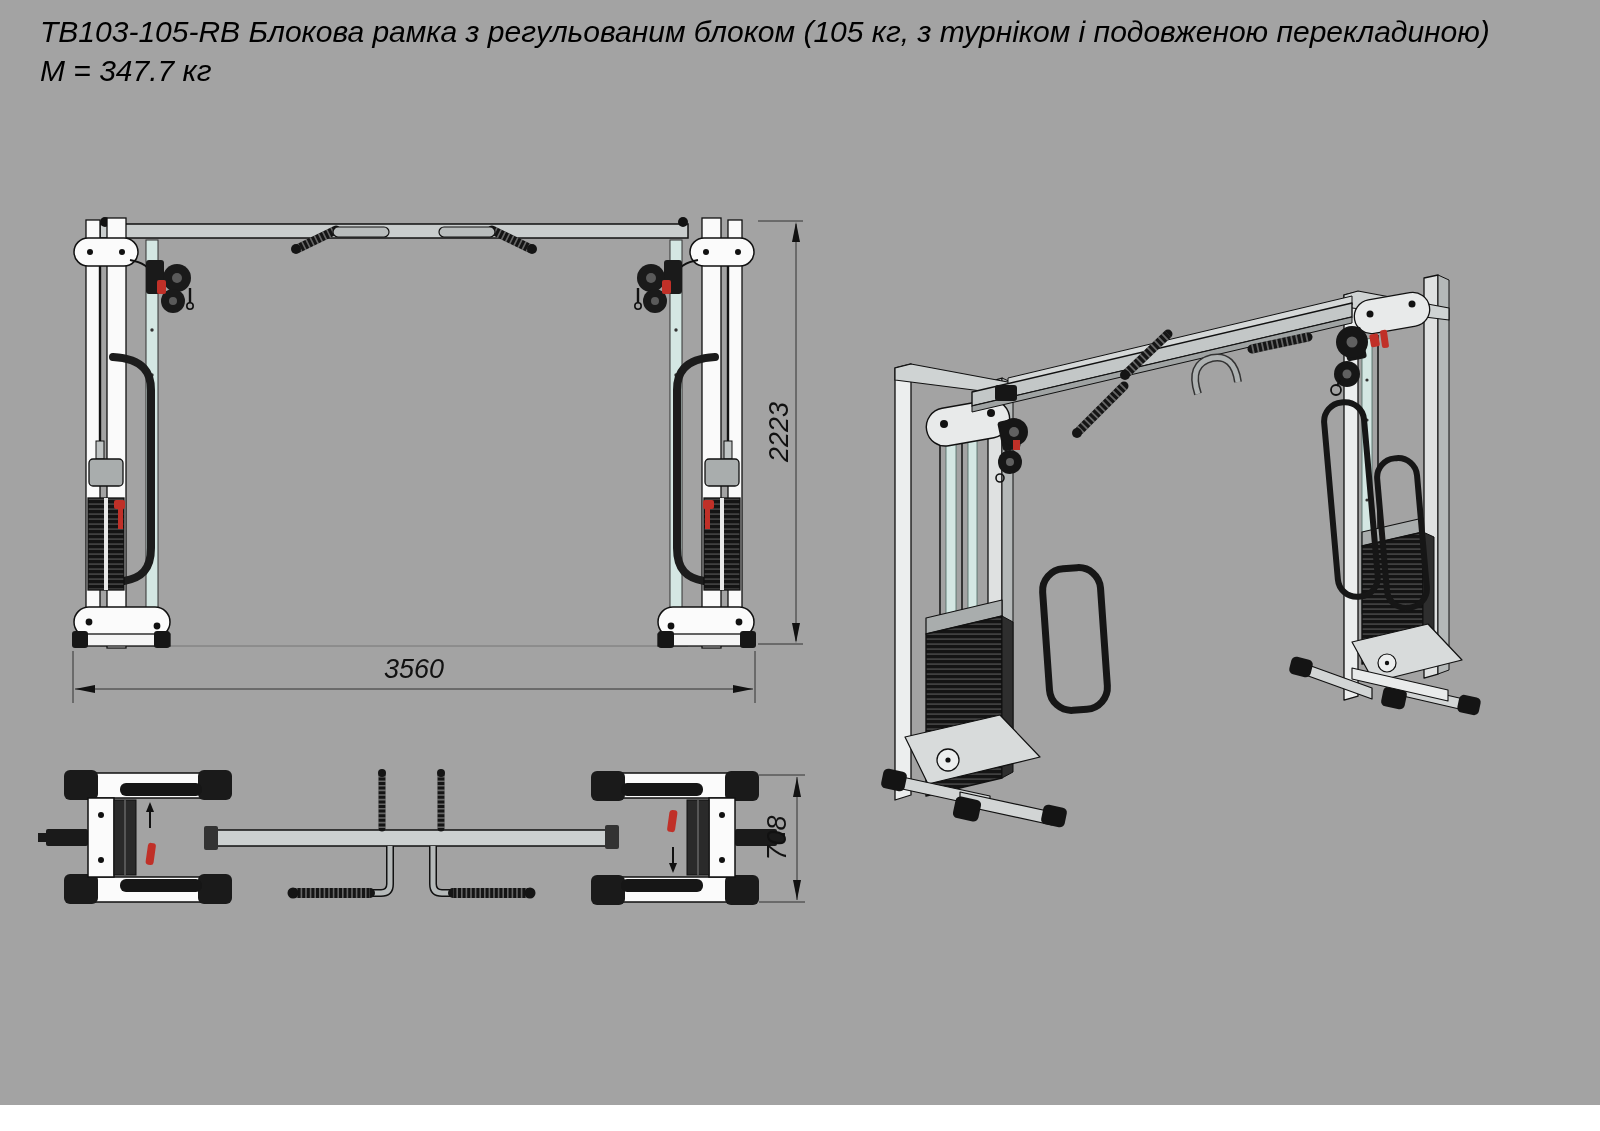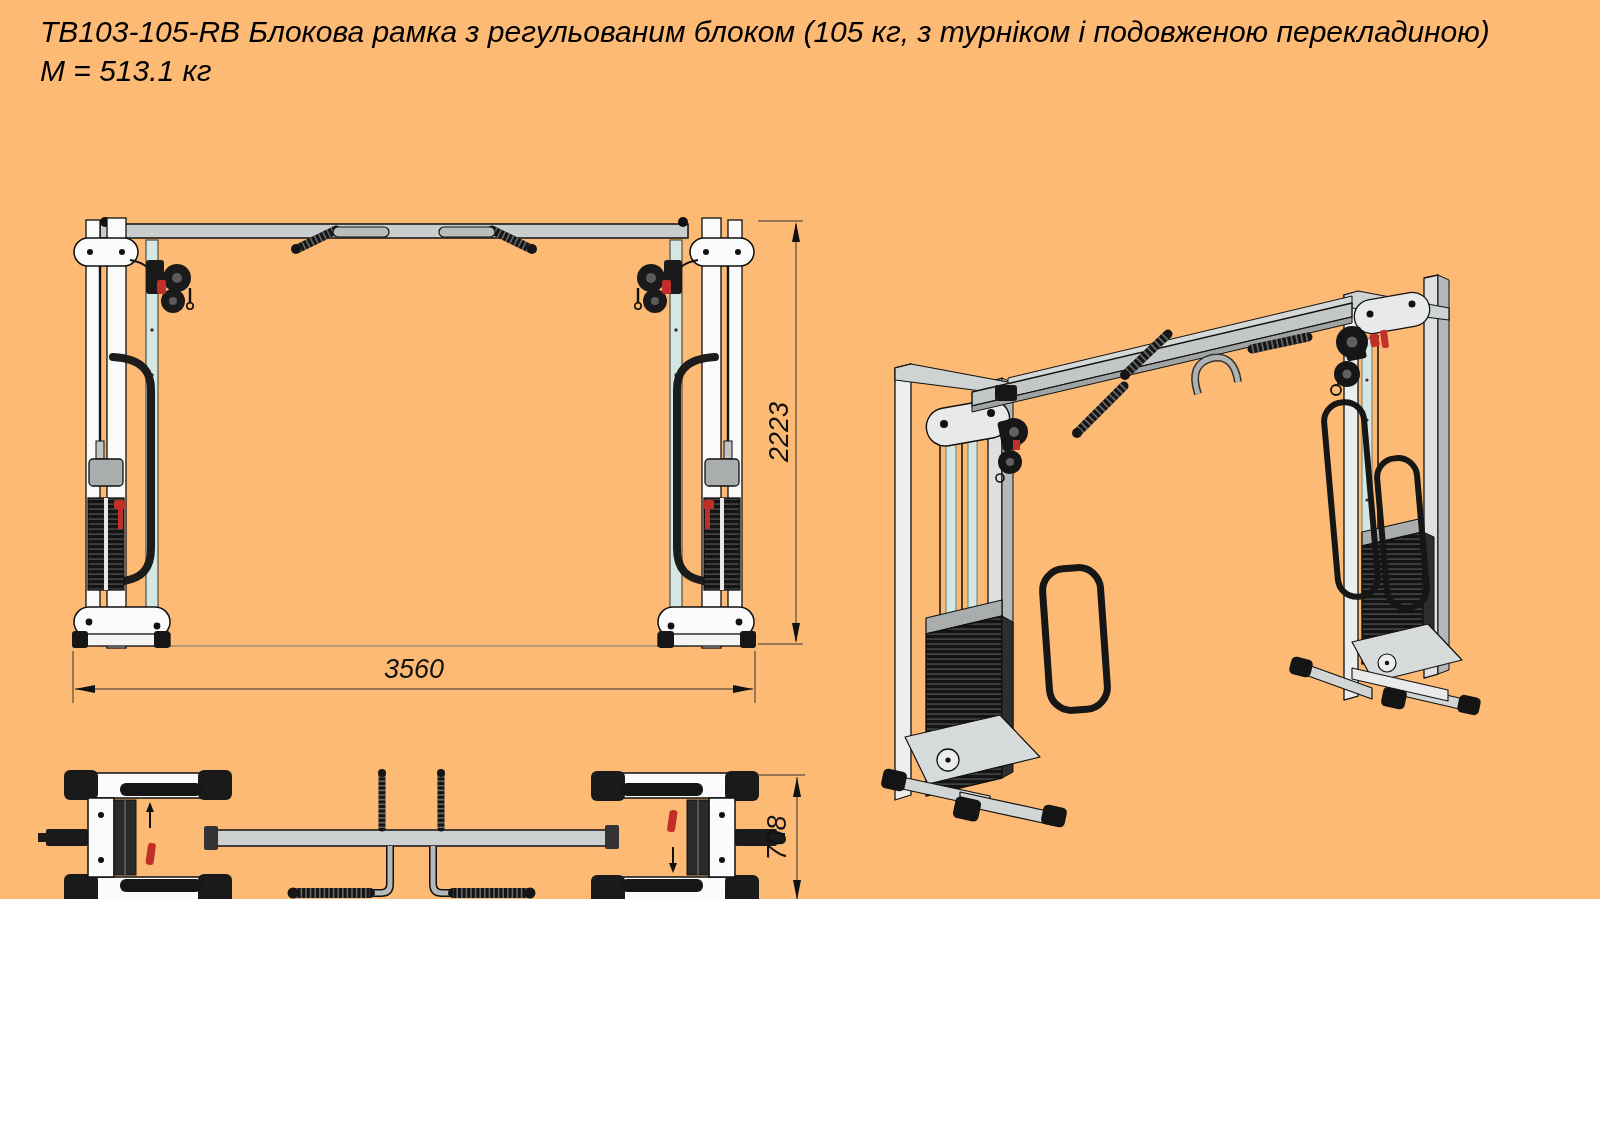--- a/index.html
+++ b/index.html
@@ -1,19 +1,19 @@
 <!DOCTYPE html>
 <html><head>
 <meta charset="utf-8">
 <style>
   html,body{margin:0;padding:0;background:#fff;}
   .canvas{
     position:relative;
-    width:1600px;height:899px;
-    background:#fdba74;
+    width:1600px;height:1105px;
+    background:#a3a3a3;
     overflow:hidden;
     font-family:"Liberation Sans", sans-serif;
   }
   .title-block{
     position:absolute;
     left:40px;top:12px;
     font-style:italic;
     font-size:30px;
     line-height:39px;
     color:#000;
@@ -27,21 +27,21 @@
     fill:#111;
   }
 </style>
 </head>
 <body>
 
 <div class="canvas">
 
   <div class="title-block">
     <div>ТВ103-105-RB Блокова рамка з регульованим блоком (105 кг, з турніком і подовженою перекладиною)</div>
-    <div>М = 513.1 кг</div>
+    <div>М = 347.7 кг</div>
   </div>
 
   <svg class="drawing" width="1600" height="1131" viewBox="0 0 1600 1131">
     <defs>
       <pattern id="ribs" width="8" height="5" patternUnits="userSpaceOnUse">
         <rect width="8" height="5" fill="#141414"></rect>
         <rect y="3.4" width="8" height="1.4" fill="#4b4b4b"></rect>
       </pattern>
 
       <g id="fvTower">

